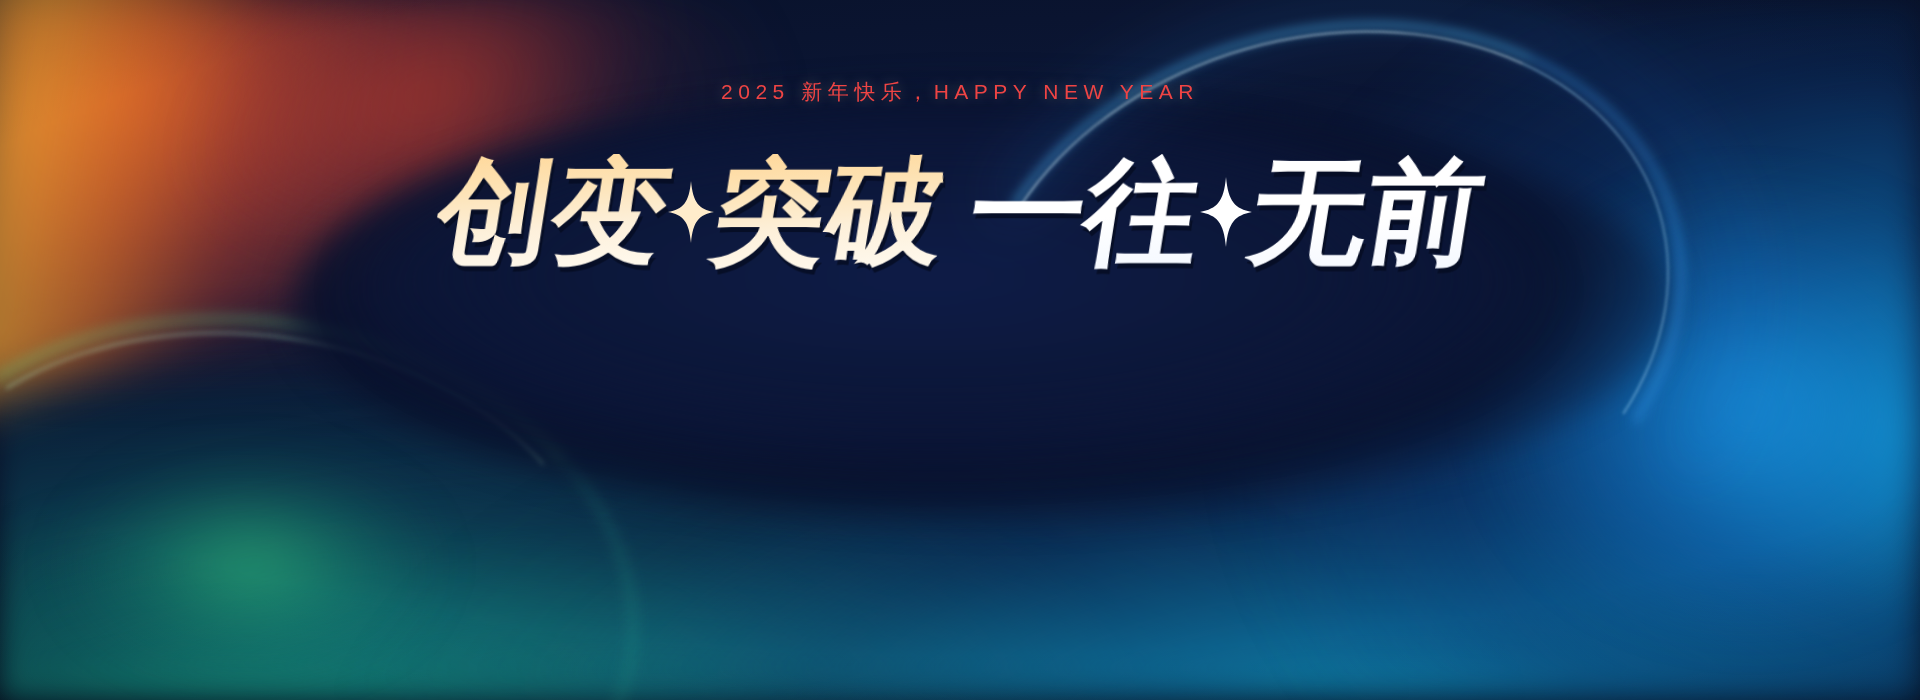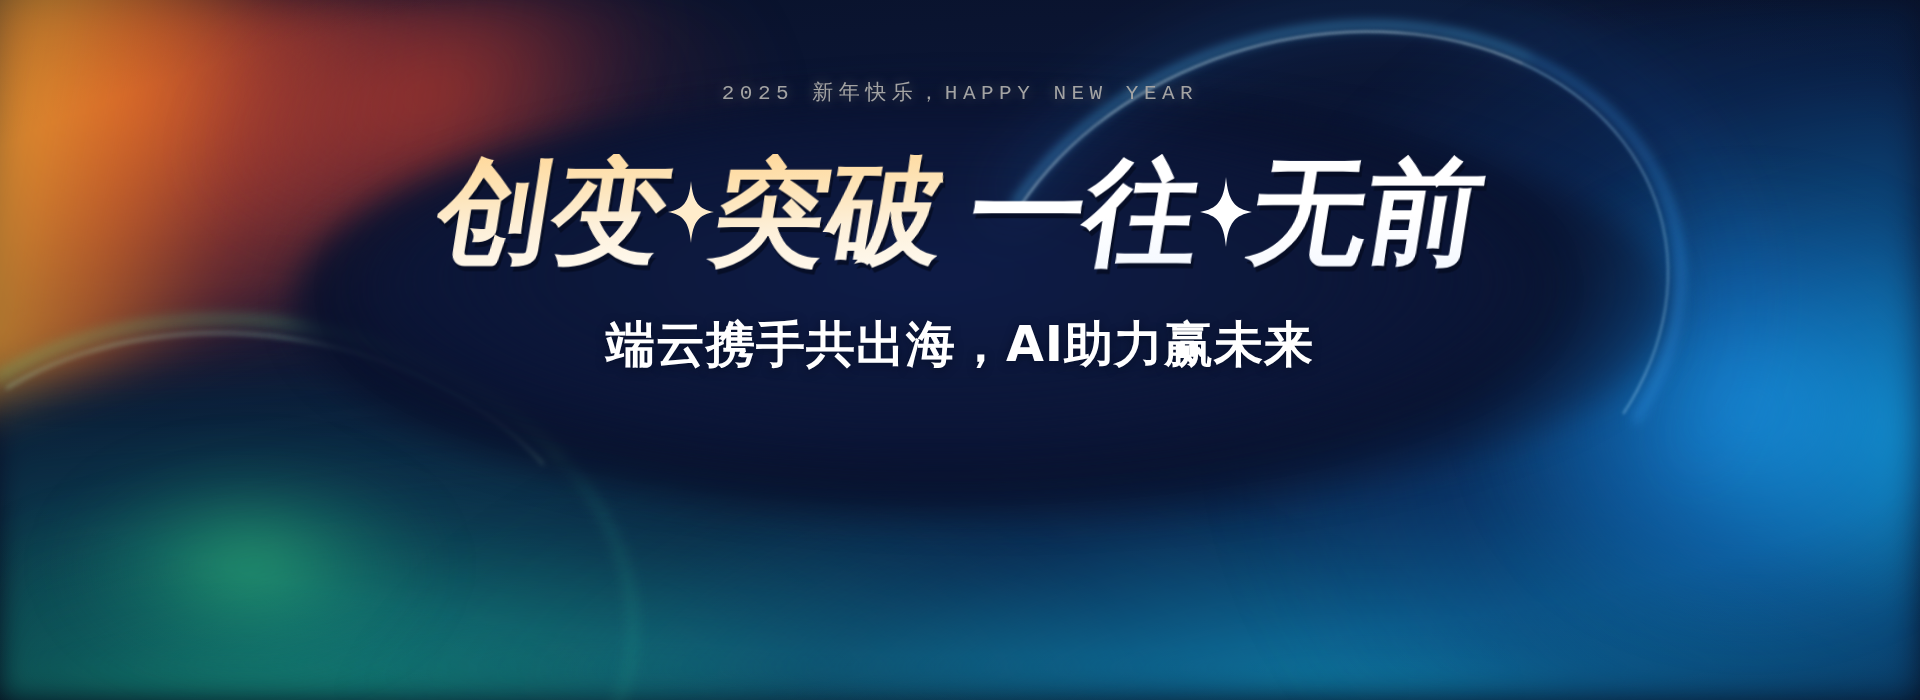--- a/index.html
+++ b/index.html
@@ -209,25 +209,25 @@
     height: 100%;
     display: flex;
     flex-direction: column;
     align-items: center;
   }
 
   .eyebrow {
     margin-top: 78px;
     font-size: 21px;
     letter-spacing: 5.5px;
-    color: #a3a3a3;
+    color: #ef4444;
     font-weight: 400;
     white-space: nowrap;
     text-shadow: 0 0 14px rgba(250,225,180,0.30);
-    font-family: Liberation Mono, monospace;
+    font-family: Liberation Sans, sans-serif;
     text-align: center;
   }
 
   .headline {
     margin-top: 48px;
     display: flex;
     align-items: center;
     justify-content: center;
     white-space: nowrap;
     font-size: 116px;
@@ -325,16 +325,15 @@
 
       <span class="hl-white">一往</span>
         <span class="sparkle sparkle-white">
           <svg width="52" height="70" viewBox="0 0 46 62" aria-hidden="true">
             <path d="M23 0 C25 22 31 28 46 31 C31 34 25 40 23 62 C21 40 15 34 0 31 C15 28 21 22 23 0 Z"></path>
           </svg>
         </span>
         <span class="hl-white">无前</span>
     </div>
 
-    <div class="subtitle">端云携手共出海，AI助力赢未来</div>
 
   </div>
 </div>
 
 </body></html>

